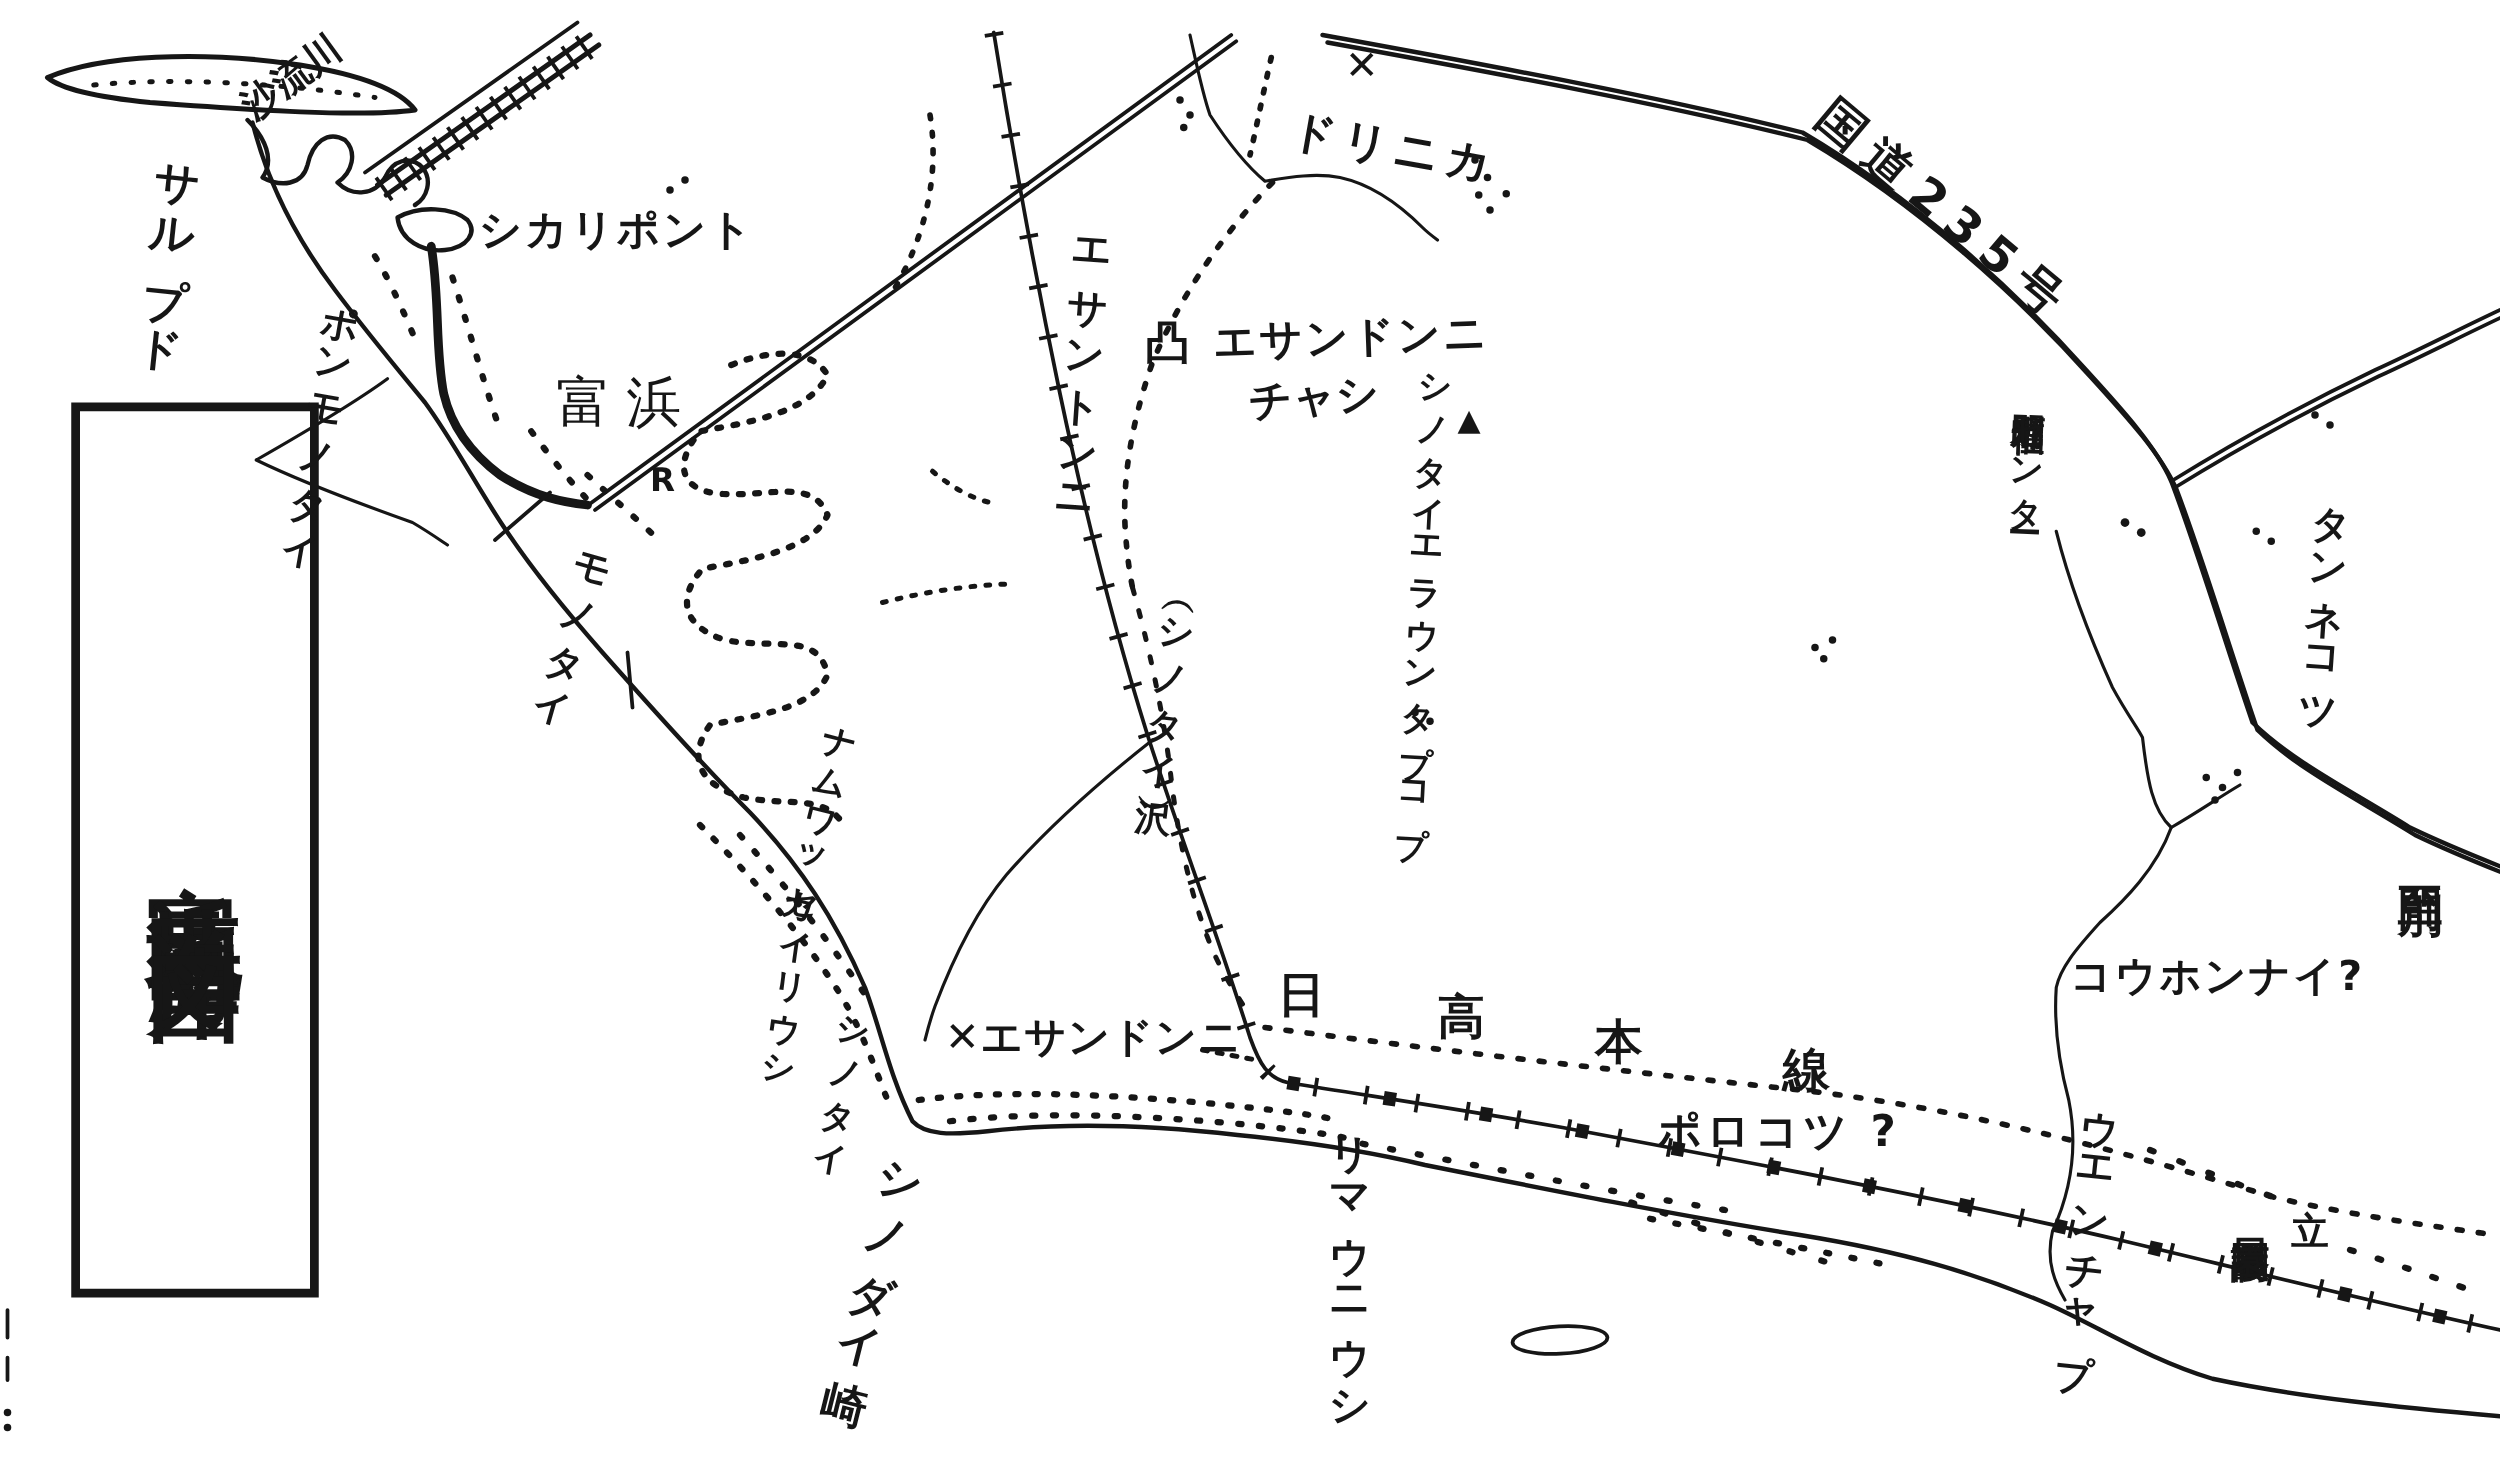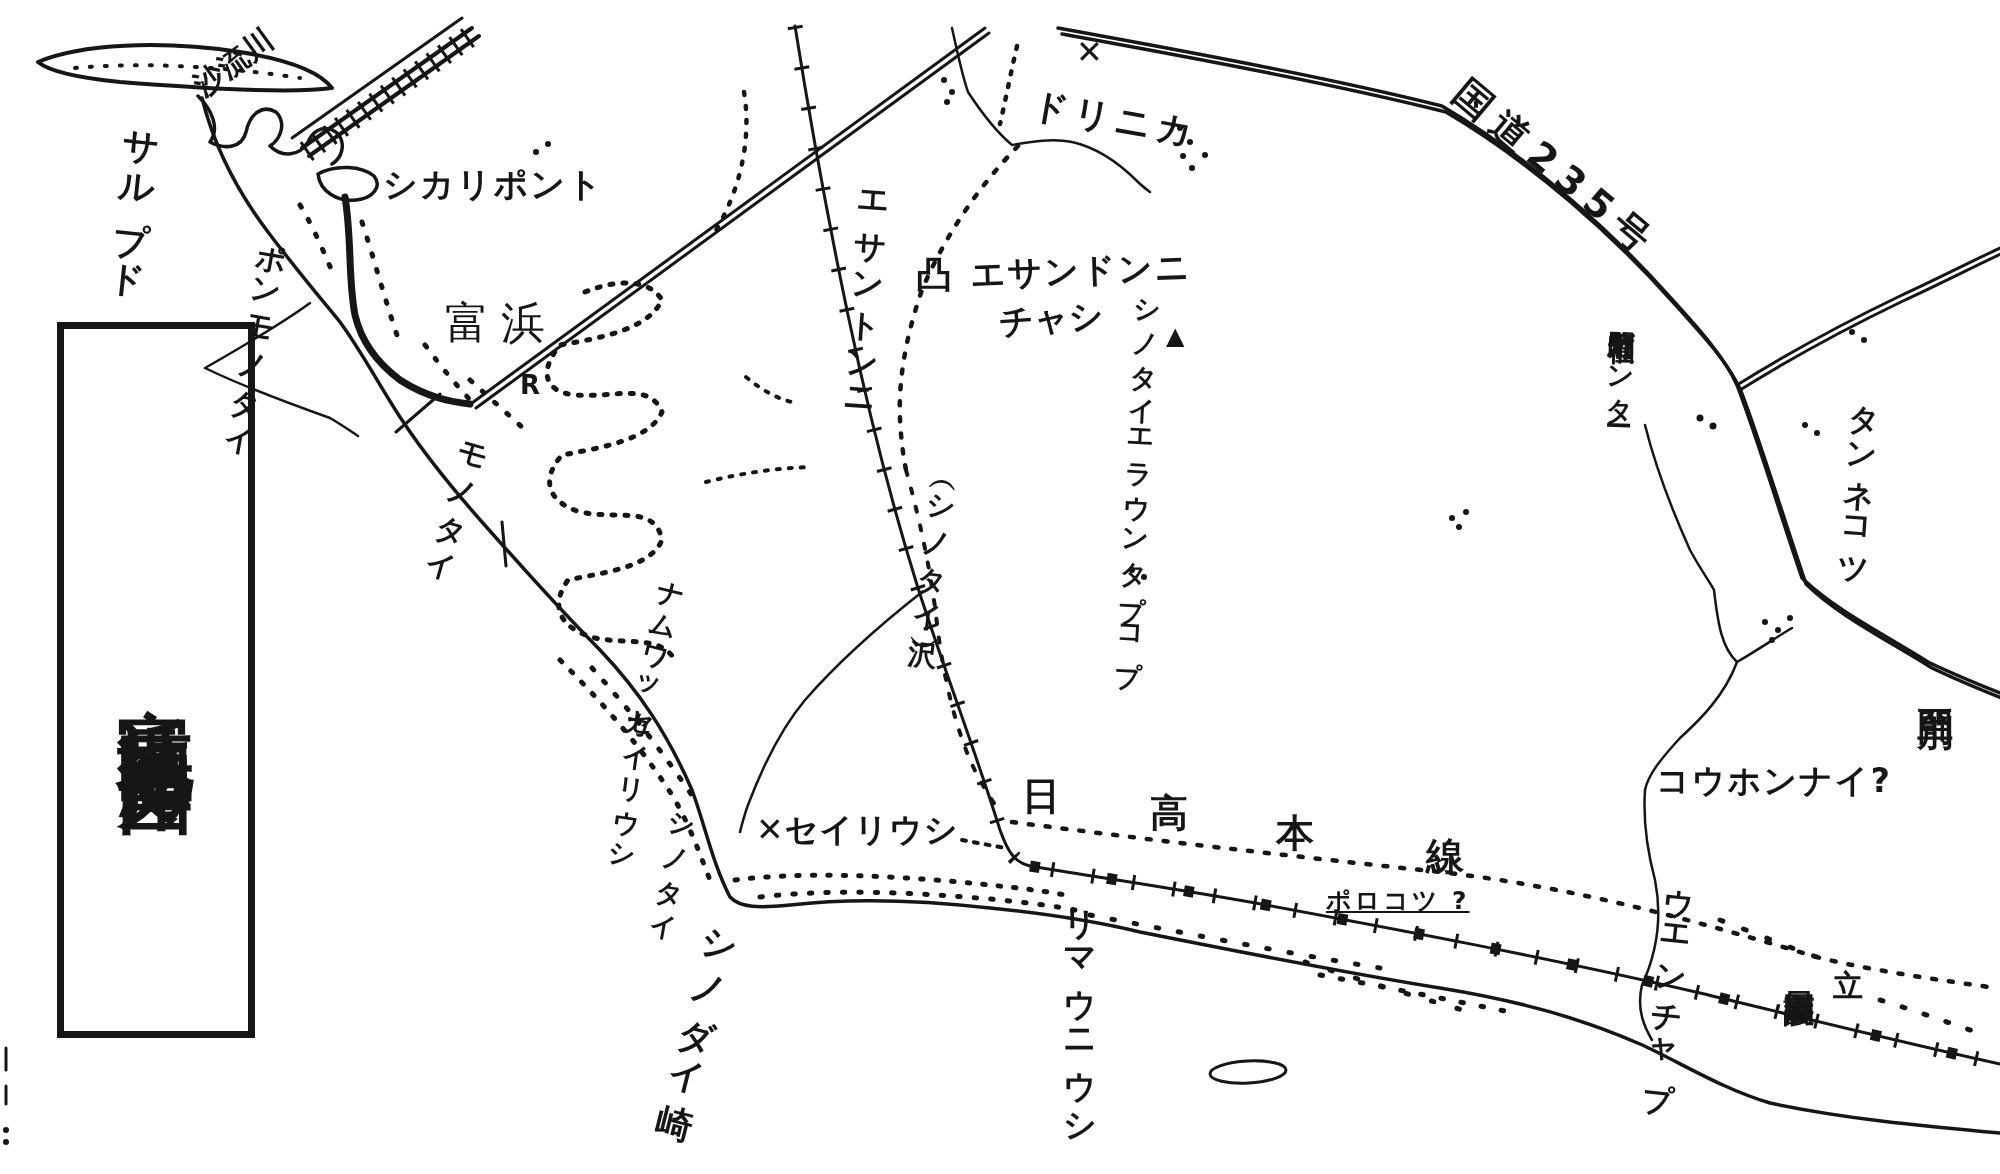--- a/index.html
+++ b/index.html
@@ -152,27 +152,27 @@
 
   <div class="lbl" style="left:1472px;top:72px;font-size:38px;transform:rotate(40deg);letter-spacing:10px;">国道235号</div>
   <div class="lbl v" style="left:1608px;top:310px;font-size:27px;transform:rotate(2deg);letter-spacing:1px;">門別町福祉センター</div>
   <div class="lbl v" style="left:1850px;top:382px;font-size:31px;transform:rotate(4deg);">タンネコツ</div>
   <div class="lbl v" style="left:1916px;top:680px;font-size:36px;">至門別</div>
   <div class="lbl" style="left:1656px;top:764px;font-size:33px;letter-spacing:2px;text-align:right;">コウホンナイ?</div>
 
   <div class="lbl v" style="left:664px;top:560px;font-size:27px;transform:rotate(14deg);">ナムワッカ</div>
   <div class="lbl v" style="left:630px;top:690px;font-size:27px;transform:rotate(8deg);">セイリウシ</div>
   <div class="lbl v" style="left:672px;top:793px;font-size:27px;transform:rotate(10deg);">シノタイ</div>
-  <div class="lbl" style="left:756px;top:813px;font-size:33px;letter-spacing:1px;">✕セイリウシ</div>
+  <div class="lbl" style="left:756px;top:813px;font-size:33px;letter-spacing:1px;">✕エサンドンニ</div>
   <div class="lbl v" style="left:710px;top:902px;font-size:36px;transform:rotate(14deg);">シノダイ崎</div>
   <div class="lbl v" style="left:1062px;top:886px;font-size:33px;">リマウニウシ</div>
 
   <div class="lbl" style="left:1022px;top:776px;font-size:38px;font-weight:700;">日</div>
   <div class="lbl" style="left:1150px;top:793px;font-size:38px;font-weight:700;">高</div>
   <div class="lbl" style="left:1276px;top:813px;font-size:38px;font-weight:700;">本</div>
   <div class="lbl" style="left:1426px;top:836px;font-size:38px;font-weight:700;">線</div>
-  <div class="lbl" style="left:1326px;top:888px;font-size:25px;letter-spacing:3px;text-decoration:underline;">ポロコツ ?</div>
+  <div class="lbl" style="left:1326px;top:888px;font-size:35px;letter-spacing:3px;">ポロコツ ?</div>
 
   <div class="lbl v" style="left:1666px;top:866px;font-size:31px;transform:rotate(6deg);">ウエンチャプ</div>
   <div class="lbl" style="left:1833px;top:970px;font-size:30px;font-weight:700;">立</div>
   <div class="lbl v" style="left:1783px;top:966px;font-size:31px;font-weight:800;letter-spacing:1px;">日高養護園</div>
 
 </div>
 
 </body></html>

